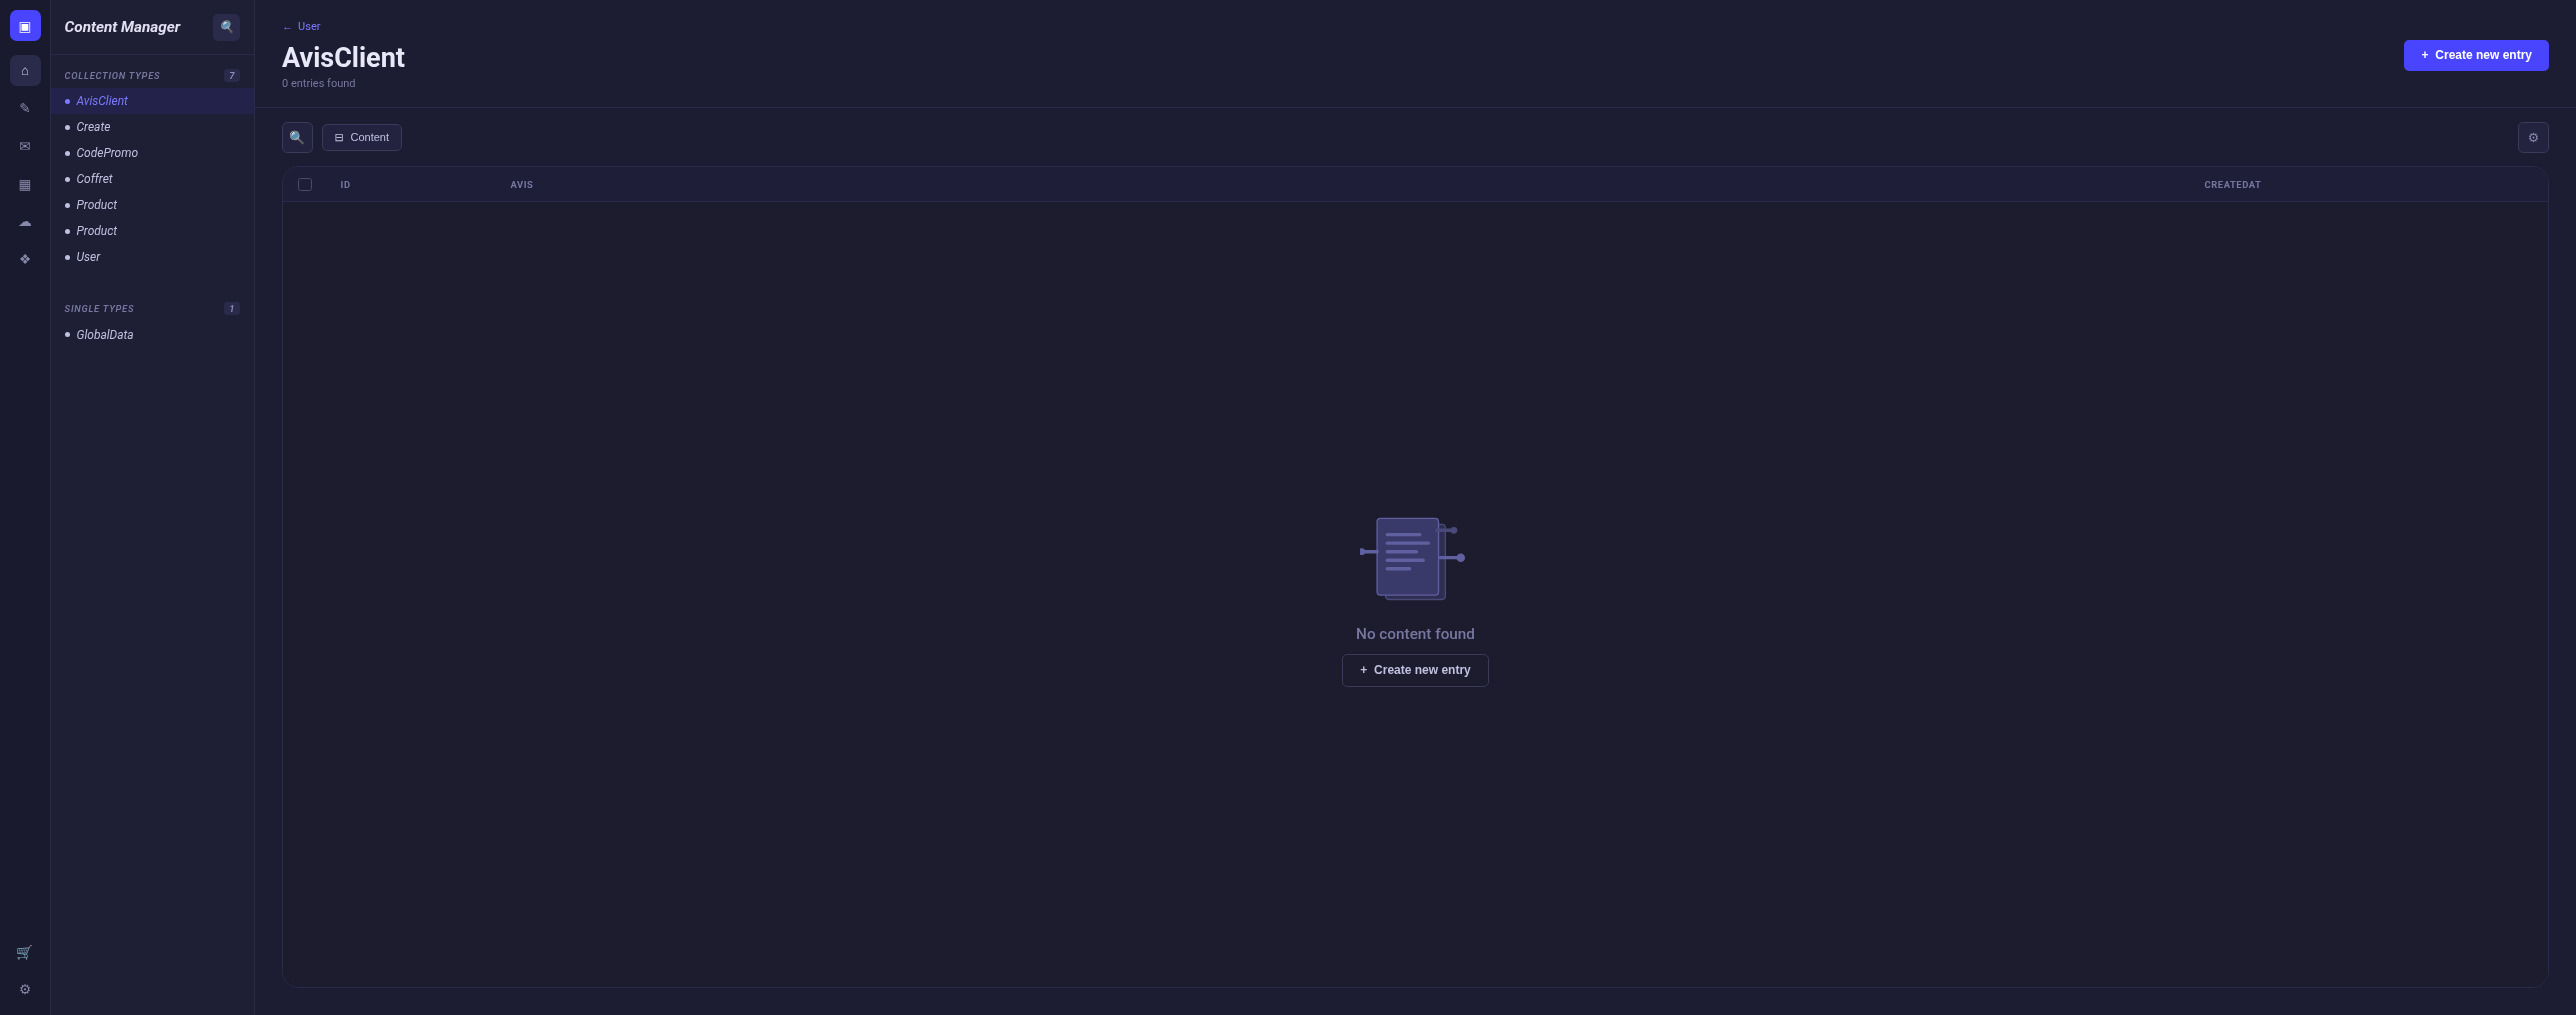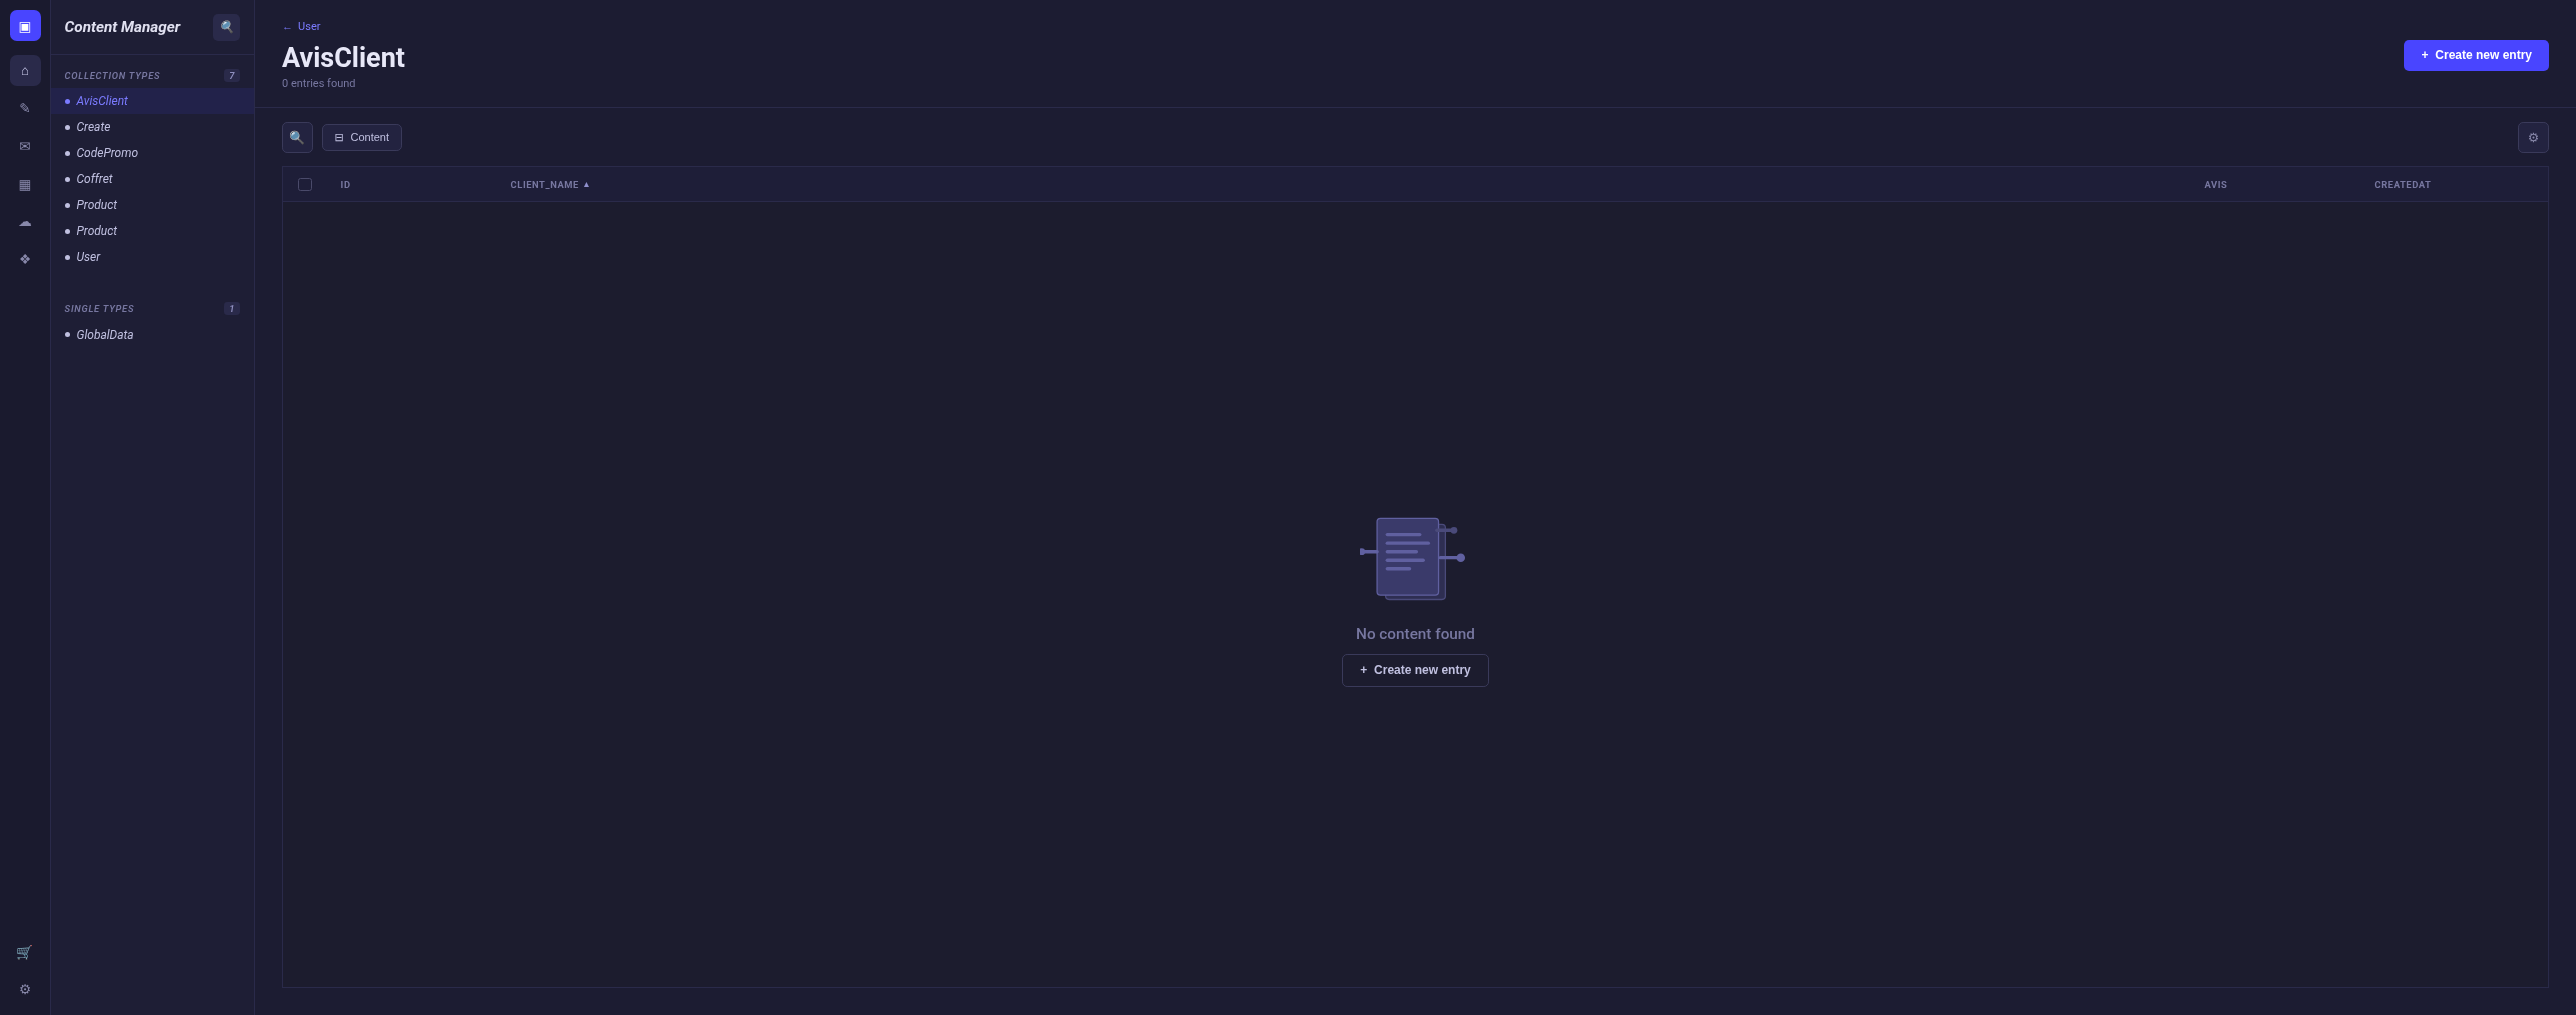--- a/index.html
+++ b/index.html
@@ -223,21 +223,21 @@
       cursor: pointer;
       color: #8888aa;
       font-size: 12.8px;
     }
 
     
     .table-wrapper {
       flex: 1;
       margin: 0 27px 27px 27px;
       border: 0.9px solid #2a2a4a;
-      border-radius: 0;
+      border-radius: 17px;
       overflow: hidden;
       display: flex;
       flex-direction: column;
     }
     .table-header {
       display: grid;
       grid-template-columns: 44px 170px 1fr 170px 187px;
       background: #1e1e38;
       border-bottom: 0.9px solid #2a2a4a;
       padding: 0;
@@ -432,24 +432,20 @@
 
   <div class="table-wrapper">
     <div class="table-header">
       <div class="th-checkbox">
         <div class="checkbox"></div>
       </div>
       <div class="th">
         <span>ID</span>
       </div>
       <div class="th">
-        <span>CLIENT_NAME</span>
-        <span class="sort-icon">▲</span>
-      </div>
-      <div class="th">
         <span>AVIS</span>
       </div>
       <div class="th">
         <span>CREATEDAT</span>
       </div>
     </div>
 
     <div class="table-body">
 
       <div class="doc-illustration">

